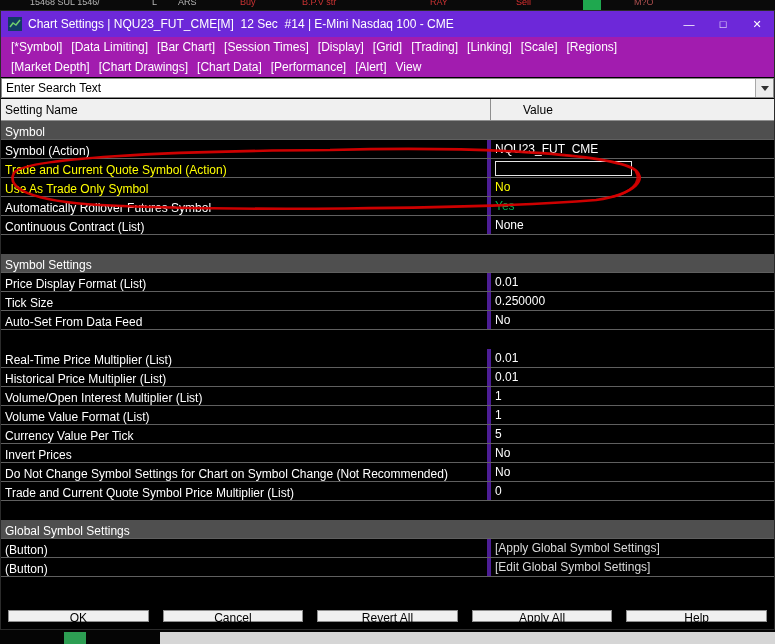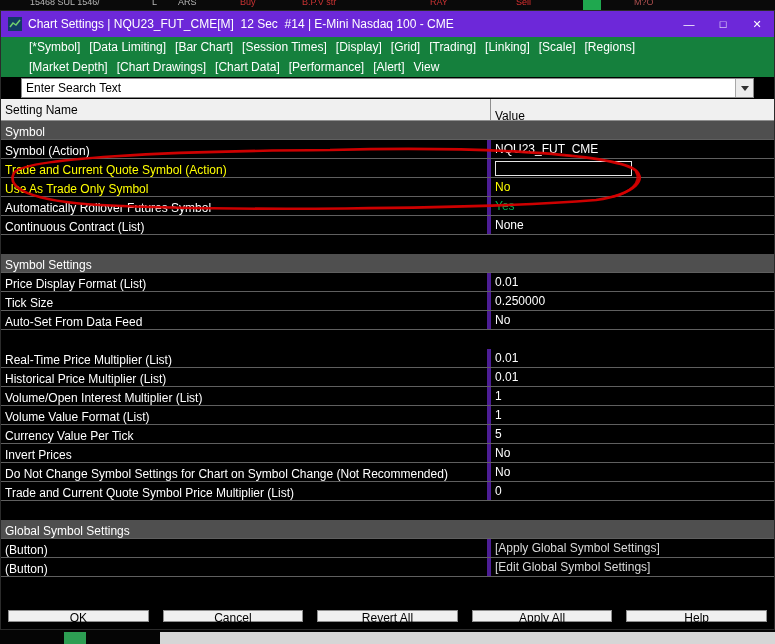--- a/index.html
+++ b/index.html
@@ -14,31 +14,31 @@
 
   
   .dialog { position: absolute; left: 0; top: 10px; width: 775px; height: 620px; background: #000; border: 1px solid #2b2b2b; }
 
   .titlebar { height: 26px; display: flex; align-items: center; background: #6d28d9; color: #fff; padding-left: 7px; font-size: 12px; }
   .app-icon { width: 14px; height: 14px; margin-right: 6px; flex: 0 0 auto; }
   .title { flex: 1; white-space: pre; overflow: hidden; }
   .win-controls { display: flex; height: 100%; }
   .win-btn { width: 34px; display: flex; align-items: center; justify-content: center; font-size: 11px; color: #fff; cursor: default; }
 
-  .menubar { display: flex; align-items: center; background: #15803d; color: #fff; font-size: 12px; height: 20px; padding: 0 28px; }
+  .menubar { display: flex; align-items: center; background: #a21caf; color: #fff; font-size: 12px; height: 20px; padding: 0 10px; }
   .menu-item { margin-right: 9px; white-space: nowrap; }
 
-  .searchrow { display: flex; height: 20px; margin: 1px 20px; background: #fff; border: 1px solid #8a8a8a; }
+  .searchrow { display: flex; height: 20px; margin: 1px 0; background: #fff; border: 1px solid #8a8a8a; }
   .search-input { flex: 1; border: none; outline: none; font-family: inherit; font-size: 12px; color: #000; background: #fff; padding: 0 4px; }
   .search-drop { width: 18px; background: #ececec; border-left: 1px solid #a8a8a8; display: flex; align-items: center; justify-content: center; }
   .tri { width: 0; height: 0; border-left: 4px solid transparent; border-right: 4px solid transparent; border-top: 5px solid #303030; }
 
   .grid-header { display: flex; height: 22px; background: #f0f0f0; color: #000; font-size: 12px; border-bottom: 1px solid #8f8f8f; }
   .gh-name { width: 490px; padding: 4px 4px; border-right: 1px solid #8f8f8f; }
-  .gh-value { flex: 1; padding: 10px 4px; }
+  .gh-value { flex: 1; padding: 4px 4px; margin-left: 28px; }
 
   .grid-body { position: relative; background: #000; }
   .grow { display: flex; height: 19px; font-size: 12px; color: #fff; }
   .grow.row { border-bottom: 1px solid #5f5f5f; }
   .gname { width: 490px; padding: 4px 4px; white-space: nowrap; overflow: hidden; }
   .grow.row .gname { border-right: 4px solid #4c1d95; }
   .gvalue { flex: 1; padding: 2px 4px; white-space: nowrap; overflow: hidden; }
   .grow.section { background: #4f4f4f; border-bottom: 1px solid #5f5f5f; }
   .grow.section .gname { width: auto; }
   .grow.empty { background: #000; }

